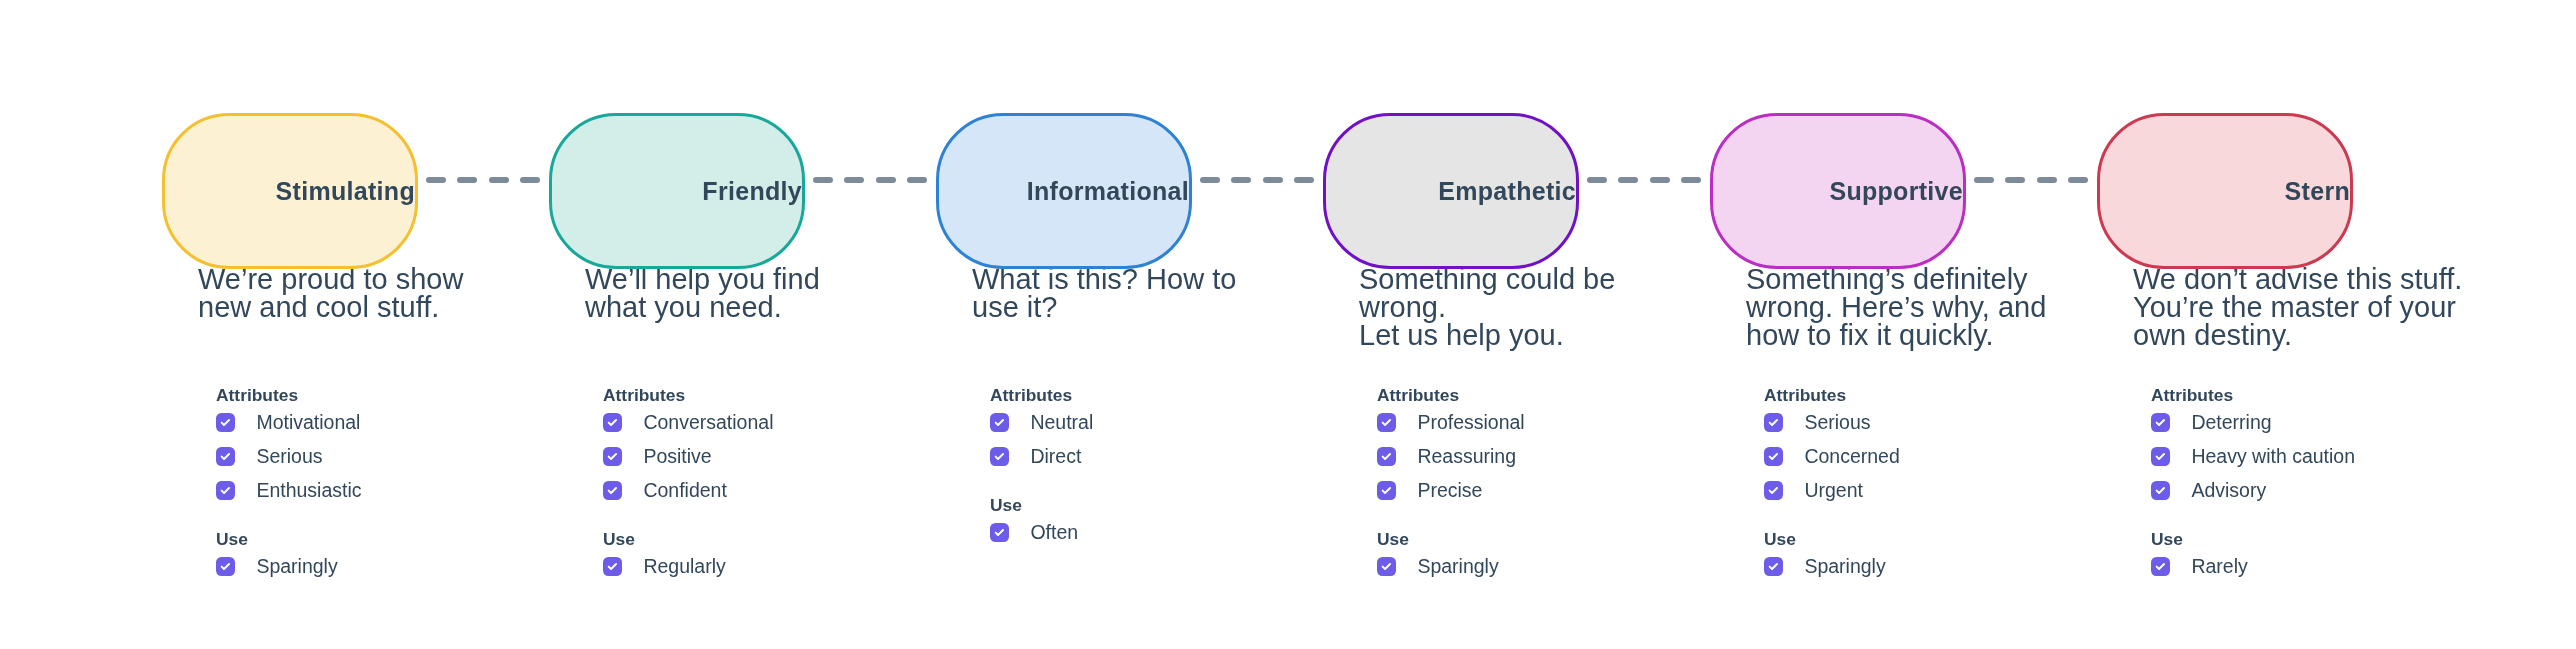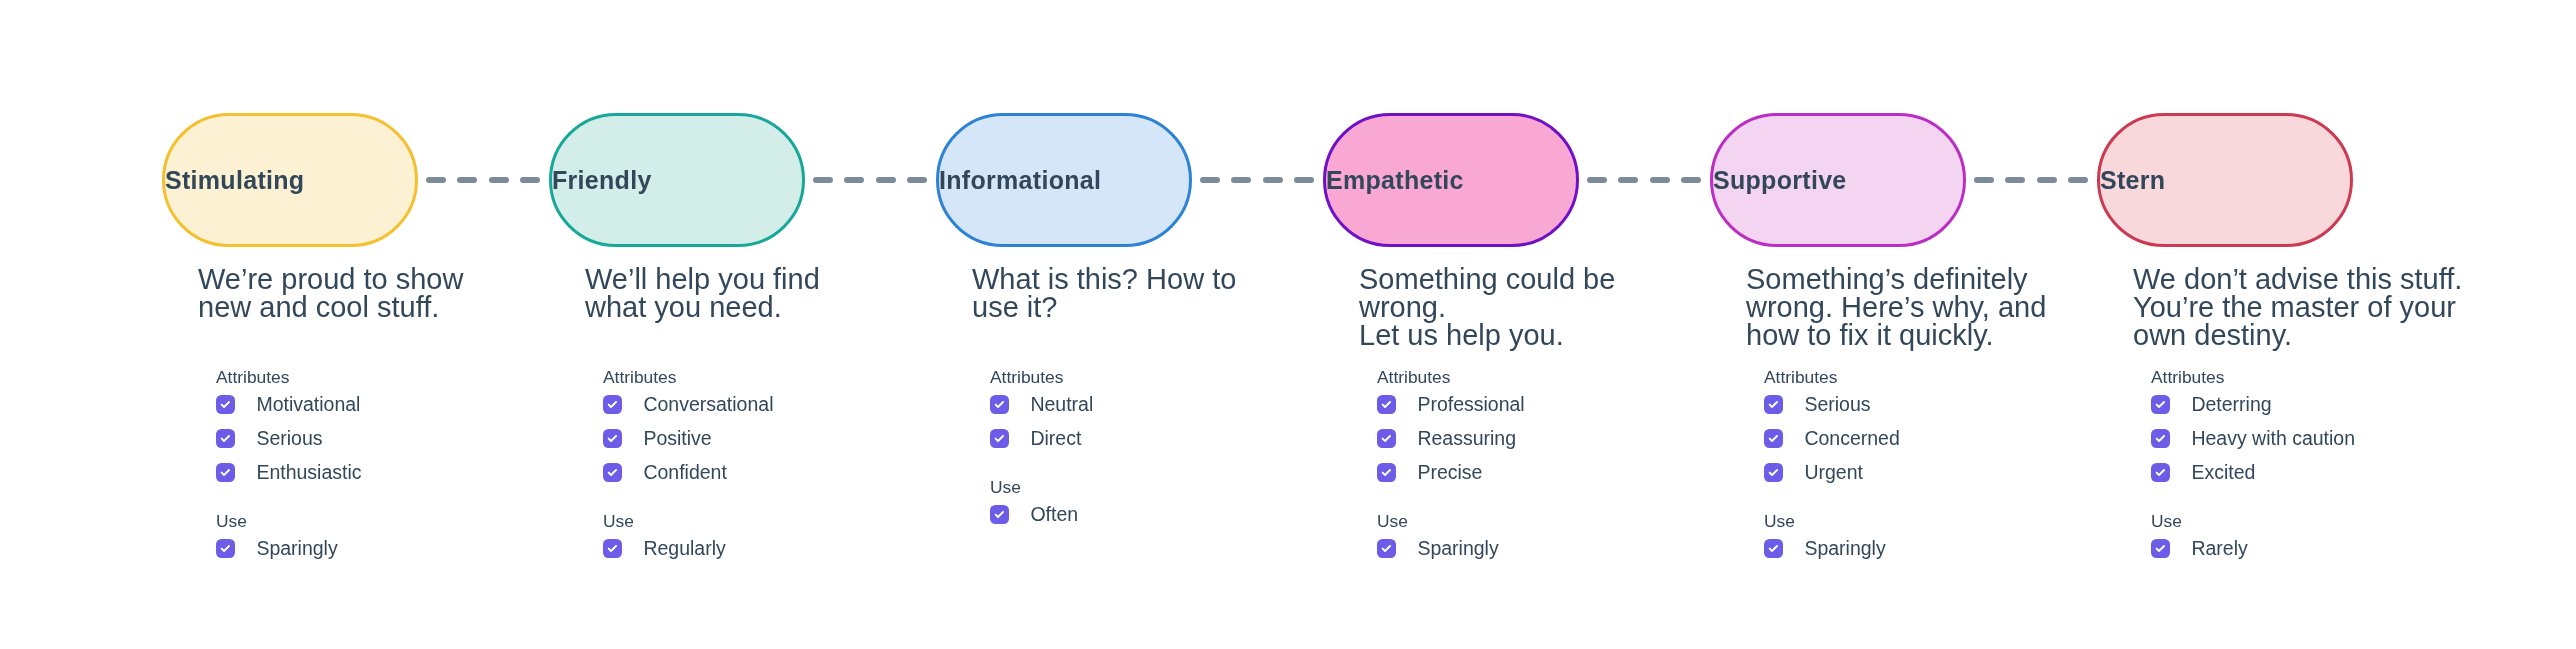--- a/index.html
+++ b/index.html
@@ -22,27 +22,27 @@
     padding-top: 113px;
   }
   .tone-col {
     width: 387px;
     flex: 0 0 387px;
     position: relative;
   }
   .pill-wrap { position: relative; width: 256px; height: 134px; }
   .pill {
     width: 256px;
-    height: 134px;
+    height: 156px;
     border: 3.4px solid #999;
     border-radius: 67px;
     background: #eee;
     display: flex;
     align-items: center;
-    justify-content: flex-start;
+    justify-content: flex-end;
   }
   .pill-label {
     font-size: 25px;
     font-weight: 600;
     letter-spacing: 0.3px;
   }
   .connector {
     position: absolute;
     top: 64px;
     left: 264px;
@@ -62,23 +62,24 @@
     height: 103px;
     margin: 18px 0 0 36px;
     font-size: 29px;
     line-height: 28px;
     white-space: pre-line;
   }
   .section { margin-left: 54px; }
   .section-heading {
     height: 19px;
     font-size: 17.4px;
-    font-weight: 400;
+    font-weight: 700;
     display: flex;
     align-items: center;
+    margin-top: 18px;
   }
   .check-item {
     height: 34px;
     display: flex;
     align-items: center;
     cursor: default;
     gap: 12px;
   }
   .checkbox {
     width: 19px;
@@ -268,21 +269,21 @@
       </svg>
     </span>
     <span class="check-label">Often</span>
   </div>
 </div>
     </div>
   </div>
 
   <div class="tone-col">
     <div class="pill-wrap">
-      <div class="pill" style="border-color: rgb(113, 17, 198); background: #f9a8d4;">
+      <div class="pill" style="border-color: rgb(113, 17, 198); background: #e5e5e5;">
         <span class="pill-label">Empathetic</span>
       </div>
       <div class="connector">
         <span class="dash"></span>
         <span class="dash"></span>
         <span class="dash"></span>
         <span class="dash"></span>
       </div>
     </div>
     <p class="desc">Something could be wrong.
@@ -424,21 +425,21 @@
     </span>
     <span class="check-label">Heavy with caution</span>
   </div>
 
   <div class="check-item">
     <span class="checkbox">
       <svg viewBox="0 0 24 24" width="12.7" height="12.7" aria-hidden="true">
         <path d="M5 12.5l4.5 4.5L19 7.5" stroke="#ffffff" stroke-width="3.6" fill="none" stroke-linecap="round" stroke-linejoin="round"></path>
       </svg>
     </span>
-    <span class="check-label">Excited</span>
+    <span class="check-label">Advisory</span>
   </div>
 </div>
     </div>
     <div class="section section-use">
       <div class="section-heading">Use</div>
       <div class="checklist">
   <div class="check-item">
     <span class="checkbox">
       <svg viewBox="0 0 24 24" width="12.7" height="12.7" aria-hidden="true">
         <path d="M5 12.5l4.5 4.5L19 7.5" stroke="#ffffff" stroke-width="3.6" fill="none" stroke-linecap="round" stroke-linejoin="round"></path>

